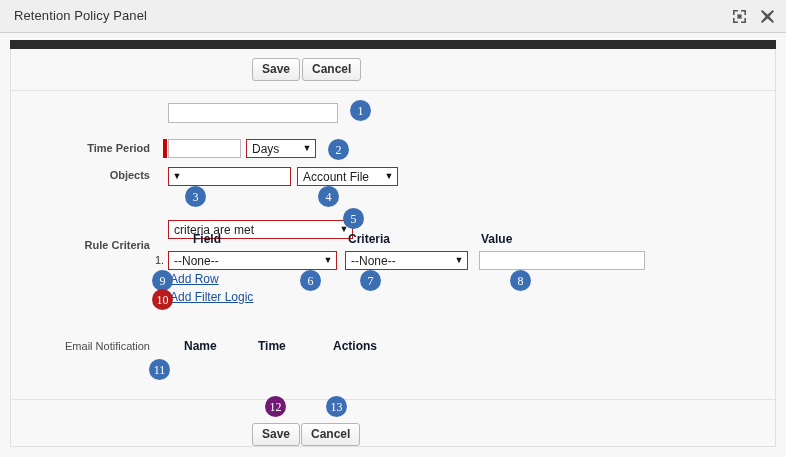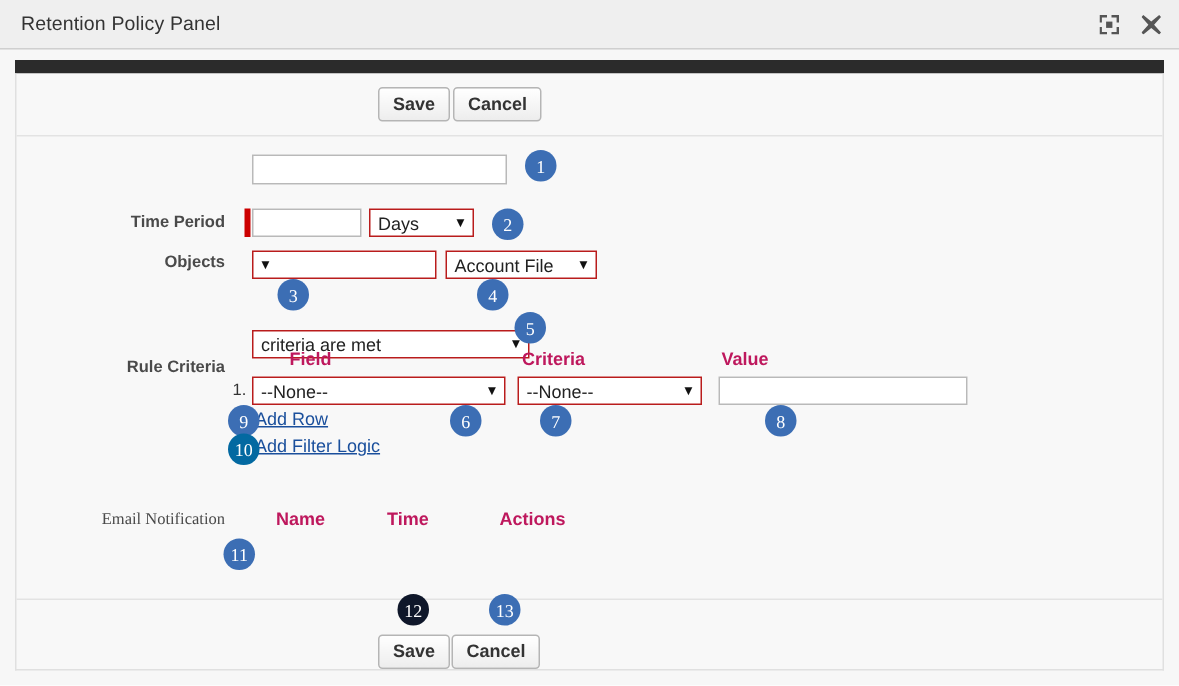--- a/index.html
+++ b/index.html
@@ -125,27 +125,27 @@
     font-size: 11px;
     font-weight: bold;
     color: #4a4a4a;
     text-align: right;
     line-height: 13px;
   }
   .lbl-retention { left: 30px; top: 105px; width: 120px; }
   .lbl-time      { left: 30px; top: 142px; width: 120px; }
   .lbl-objects   { left: 30px; top: 169px; width: 120px; }
   .lbl-rule      { left: 30px; top: 210px; width: 120px; margin-top: 29px; }
-  .lbl-email     { left: 20px; top: 340px; width: 130px; font-weight: normal; font-family: Liberation Serif, serif; }
+  .lbl-email     { left: 20px; top: 340px; width: 130px; font-weight: normal; }
 
   .colhdr {
     position: absolute;
     font-size: 12px;
     font-weight: bold;
-    color: #be185d;
+    color: #0f172a;
   }
   .hdr-field    { left: 193px; top: 232px; }
   .hdr-operator { left: 348px; top: 232px; }
   .hdr-value    { left: 481px; top: 232px; }
   .hdr-name     { left: 184px; top: 339px; }
   .hdr-time     { left: 258px; top: 339px; }
   .hdr-actions  { left: 333px; top: 339px; text-align: center; }
 
   .rownum {
     position: absolute;
@@ -331,19 +331,19 @@
   <div id="callout-layer">
       <div class="badge" style="left: 350px; top: 100px; background: rgb(60, 110, 180);">1</div>
       <div class="badge" style="left: 328px; top: 139px; background: rgb(60, 110, 180);">2</div>
       <div class="badge" style="left: 185px; top: 186px; background: rgb(60, 110, 180);">3</div>
       <div class="badge" style="left: 318px; top: 186px; background: rgb(60, 110, 180);">4</div>
       <div class="badge" style="left: 343px; top: 208px; background: rgb(60, 110, 180);">5</div>
       <div class="badge" style="left: 300px; top: 270px; background: rgb(60, 110, 180);">6</div>
       <div class="badge" style="left: 360px; top: 270px; background: rgb(60, 110, 180);">7</div>
       <div class="badge" style="left: 510px; top: 270px; background: rgb(60, 110, 180);">8</div>
       <div class="badge" style="left: 152px; top: 270px; background: rgb(60, 110, 180);">9</div>
-      <div class="badge" style="left: 152px; top: 289px; background: #0369a1;">10</div>
+      <div class="badge" style="left: 152px; top: 289px; background: #b91c1c;">10</div>
       <div class="badge" style="left: 149px; top: 359px; background: rgb(60, 110, 180);">11</div>
-      <div class="badge" style="left: 265px; top: 396px; background: #0f172a; text-align: right;">12</div>
+      <div class="badge" style="left: 265px; top: 396px; background: #701a75; text-align: right;">12</div>
       <div class="badge" style="left: 326px; top: 396px; background: rgb(60, 110, 180); text-align: center;">13</div>
     </div>
 
 </div>
 
 </body></html>

